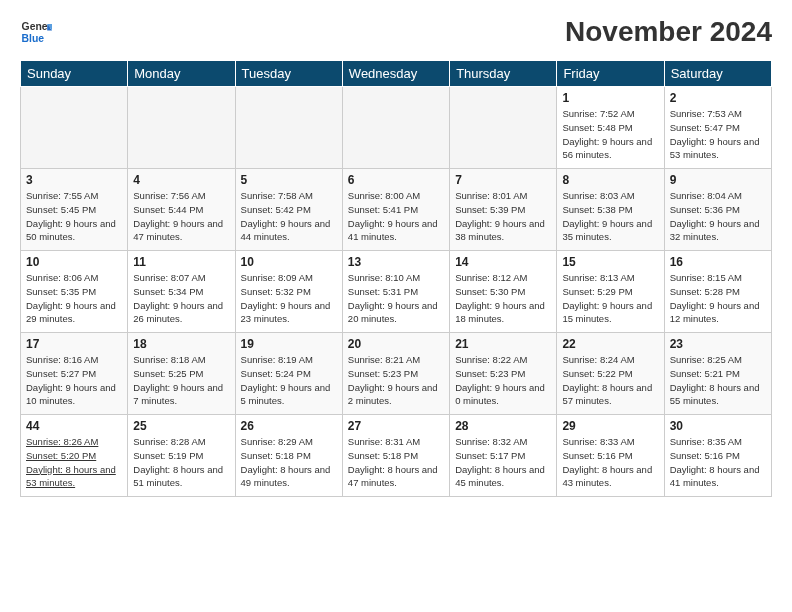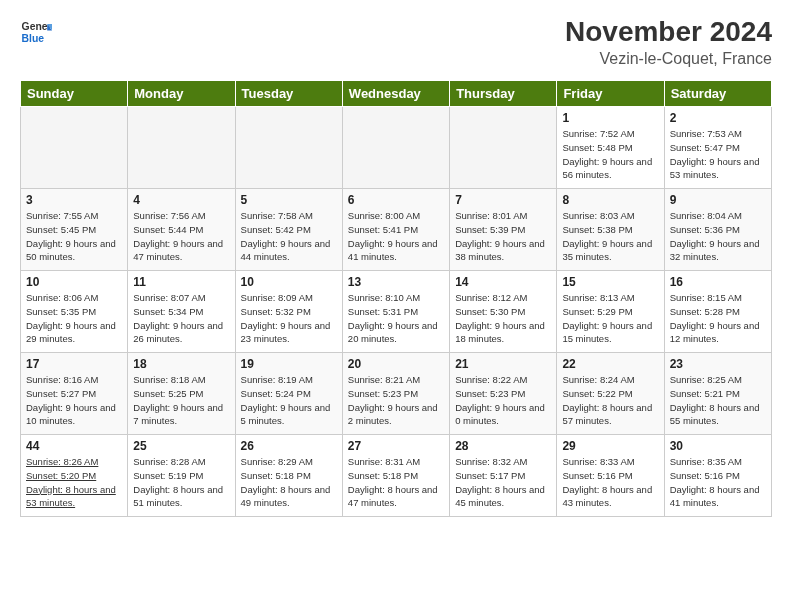--- a/index.html
+++ b/index.html
@@ -42,26 +42,26 @@
       font-size: 16px;
       color: #555;
       margin-top: 2px;
     }
     .calendar {
       width: 100%;
       border-collapse: collapse;
       table-layout: fixed;
     }
     .calendar th {
-      background-color: #4d7c0f;
+      background-color: #0c4a6e;
       color: #fff;
       text-align: left;
       padding: 5px 6px;
       font-size: 13px;
-      font-weight: bold;
+      font-weight: normal;
       border: 1px solid #fff;
     }
     .calendar td {
       border: 1px solid #ccc;
       vertical-align: top;
       padding: 4px 5px;
       font-size: 10px;
       color: #333;
       height: 82px;
       background: #fff;
@@ -92,21 +92,20 @@
     <div class="logo">
       <svg class="logo-icon" viewBox="0 0 40 40" xmlns="http://www.w3.org/2000/svg">
         <text x="2" y="18" font-size="13" font-weight="bold" fill="#333" font-family="Arial">General</text>
         <text x="2" y="32" font-size="13" font-weight="bold" fill="#1a6dcc" font-family="Arial">Blue</text>
         <polygon points="34,10 40,18 34,18" fill="#2a6fc9"></polygon>
         <polygon points="34,10 40,10 40,18" fill="#5a9fe0"></polygon>
       </svg>
     </div>
     <div class="title-block">
       <div class="main-title">November 2024</div>
-      <div class="subtitle">Vezin-le-Coquet, France</div>
     </div>
   </div>
 
   <table class="calendar">
     <thead>
       <tr>
         <th>Sunday</th>
         <th>Monday</th>
         <th>Tuesday</th>
         <th>Wednesday</th>

